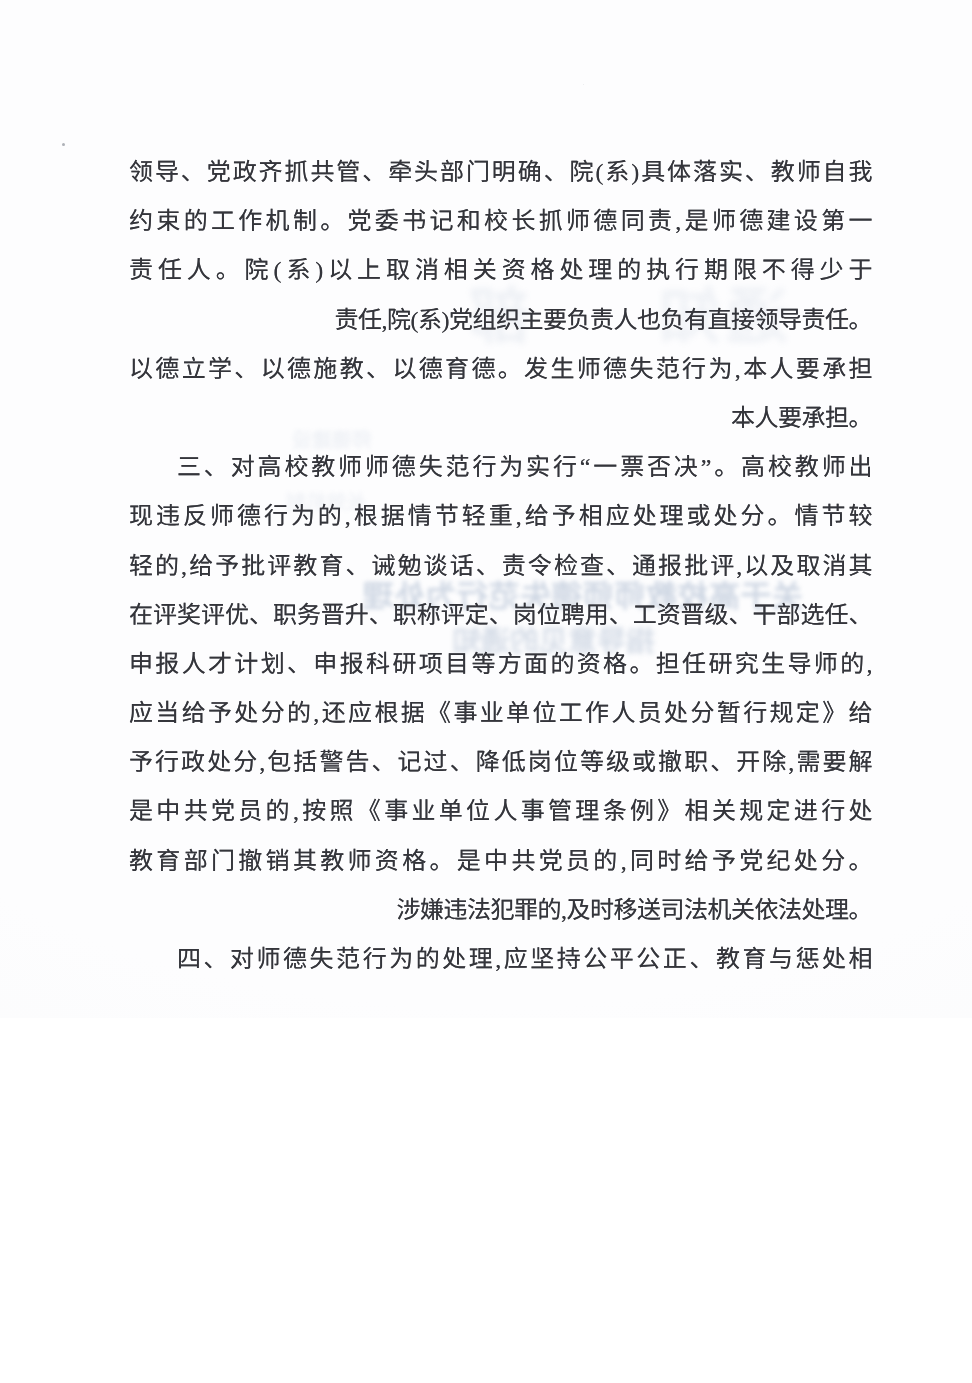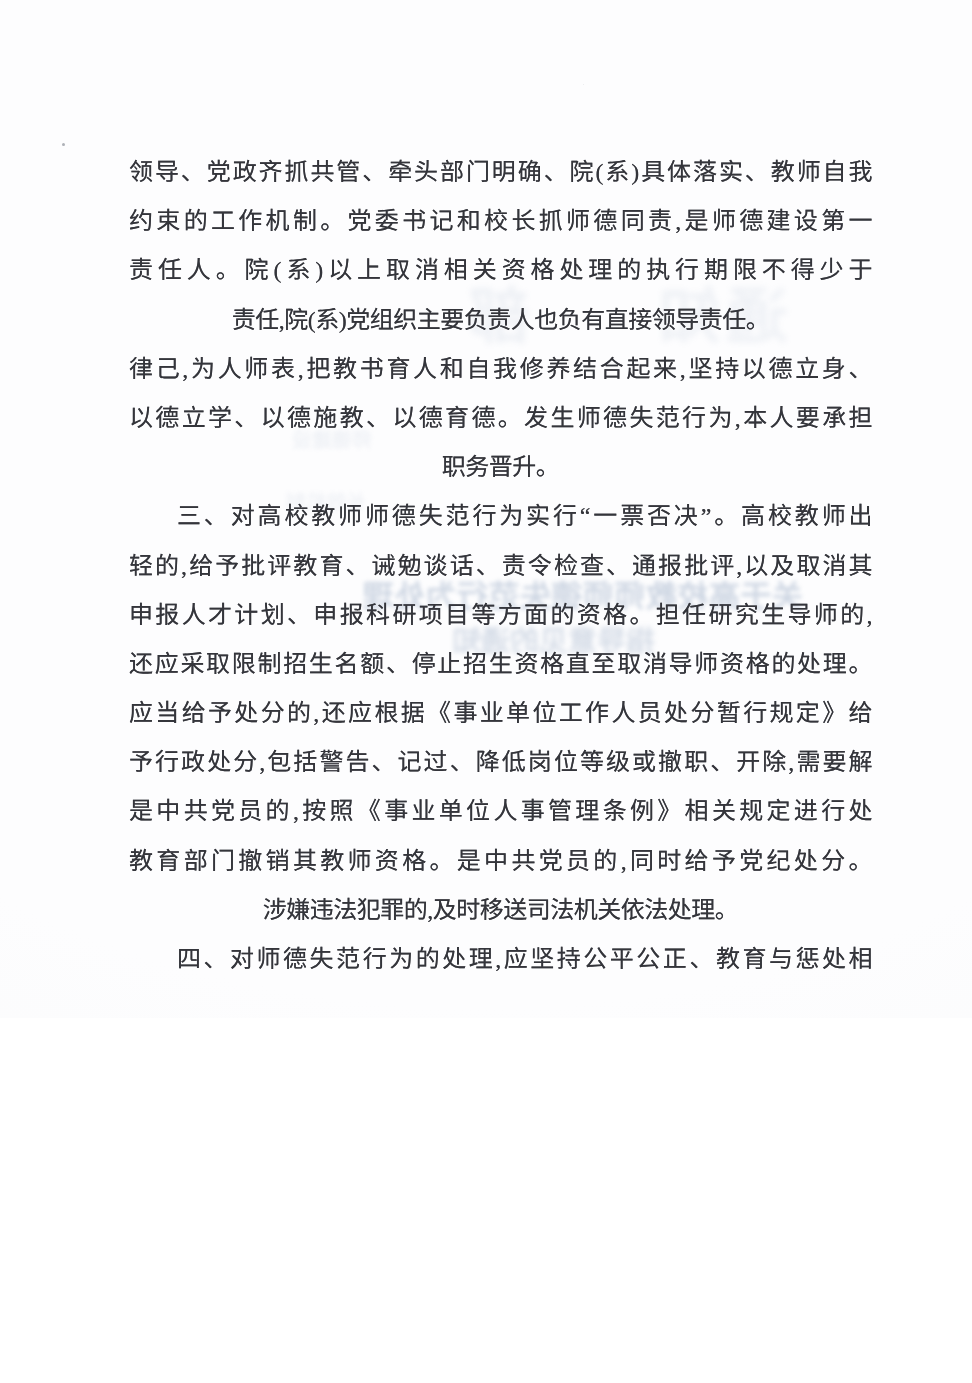--- a/index.html
+++ b/index.html
@@ -49,21 +49,21 @@
     white-space: normal;
   }
   
   .line.fill::after {
     content: "";
     display: inline-block;
     width: 100%;
     height: 0;
   }
   .line.indent { text-indent: 48px; }
-  .line.para-end { text-align: center; }
+  .line.para-end { text-align: right; }
 
   
   .ghost {
     position: absolute;
     pointer-events: none;
     color: #8ea2be;
     transform: scaleX(-1);
     filter: blur(2.2px);
     font-weight: bold;
     white-space: nowrap;
@@ -90,27 +90,27 @@
   <div class="ghost ghost-e">师德建设</div>
   <div class="ghost ghost-f">长效机制</div>
   <div class="ghost ghost-g">师德建设机制</div>
   <div class="ghost ghost-h">处理办法</div>
 
   <div class="textblock">
       <div class="line fill">领导、党政齐抓共管、牵头部门明确、院(系)具体落实、教师自我</div>
       <div class="line fill">约束的工作机制。党委书记和校长抓师德同责,是师德建设第一</div>
       <div class="line fill">责任人。院(系)以上取消相关资格处理的执行期限不得少于</div>
       <div class="line para-end">责任,院(系)党组织主要负责人也负有直接领导责任。</div>
-      <div class="line fill">律己,为人师表,把教书育人和自我修养结合起来,坚持以德立身、</div>
       <div class="line fill">以德立学、以德施教、以德育德。发生师德失范行为,本人要承担</div>
-      <div class="line para-end">职务晋升。</div>
+      <div class="line para-end">本人要承担。</div>
       <div class="line indent fill">三、对高校教师师德失范行为实行“一票否决”。高校教师出</div>
+      <div class="line fill">现违反师德行为的,根据情节轻重,给予相应处理或处分。情节较</div>
       <div class="line fill">轻的,给予批评教育、诫勉谈话、责令检查、通报批评,以及取消其</div>
+      <div class="line fill">在评奖评优、职务晋升、职称评定、岗位聘用、工资晋级、干部选任、</div>
       <div class="line fill">申报人才计划、申报科研项目等方面的资格。担任研究生导师的,</div>
-      <div class="line fill">还应采取限制招生名额、停止招生资格直至取消导师资格的处理。</div>
       <div class="line fill">应当给予处分的,还应根据《事业单位工作人员处分暂行规定》给</div>
       <div class="line fill">予行政处分,包括警告、记过、降低岗位等级或撤职、开除,需要解</div>
       <div class="line fill">是中共党员的,按照《事业单位人事管理条例》相关规定进行处</div>
       <div class="line fill">教育部门撤销其教师资格。是中共党员的,同时给予党纪处分。</div>
       <div class="line para-end">涉嫌违法犯罪的,及时移送司法机关依法处理。</div>
       <div class="line indent fill">四、对师德失范行为的处理,应坚持公平公正、教育与惩处相</div>
     </div>
 
 </div>
 

